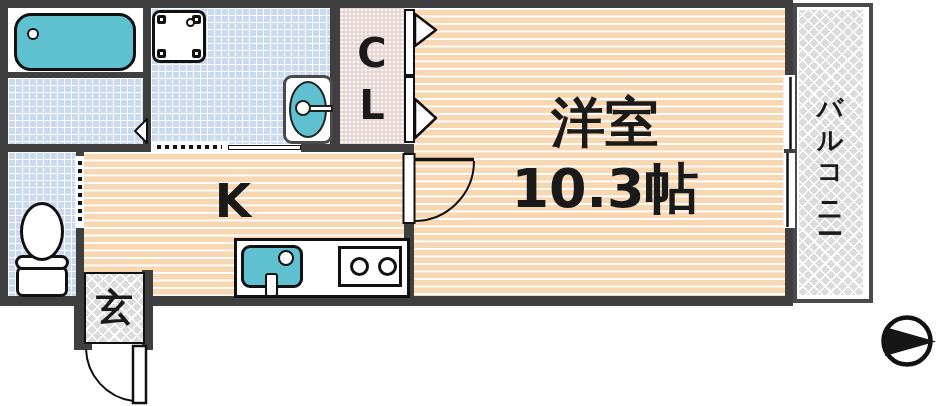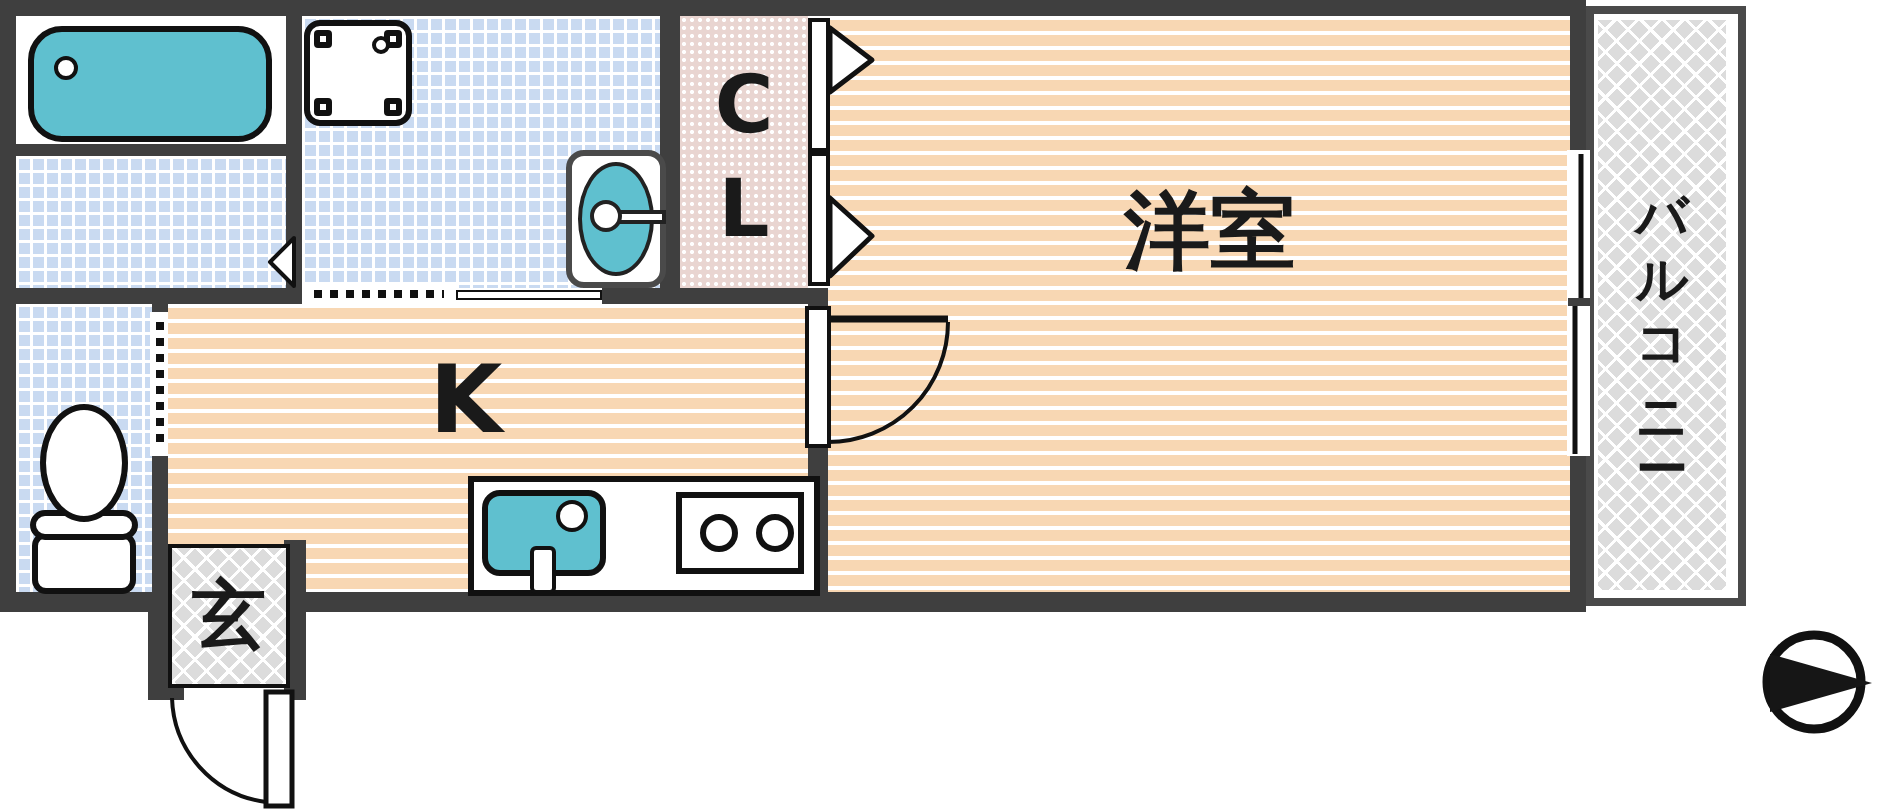--- a/index.html
+++ b/index.html
@@ -29,21 +29,21 @@
   .panelwhite{background:#ffffff;border:2px solid #111;}
   .dotbar{position:absolute;left:6px;right:6px;top:50%;height:4px;margin-top:-2px;
           background-image:repeating-linear-gradient(90deg,#111 0 4px,transparent 4px 8px);}
   .vdotbar{position:absolute;top:5px;bottom:5px;left:50%;width:4px;margin-left:-2px;
           background-image:repeating-linear-gradient(180deg,#111 0 4px,transparent 4px 8px);}
   
   .lbl{display:flex;align-items:center;justify-content:center;
        font-weight:600;color:#1a1a1a;white-space:nowrap;}
   .vtext{writing-mode:vertical-rl;text-orientation:upright;}
   .lbl-cl{font-size:40px;letter-spacing:6px;}
-  .lbl-room{flex-direction:column;font-size:43px;line-height:1.22;text-align:center;}
+  .lbl-room{flex-direction:column;font-size:54px;line-height:1.22;text-align:center;}
   .lbl-k{font-size:47px;}
   .lbl-gen{font-size:37px;}
   .lbl-bal{font-size:26px;letter-spacing:6px;}
   svg{position:absolute;left:0;top:0;}
 </style>
 </head>
 <body>
 
 <div id="stage">
 
@@ -143,17 +143,18 @@
     <g>
       <circle cx="907" cy="341" r="23.5" fill="#ffffff" stroke="#111" stroke-width="4.5"></circle>
       <polygon points="885,327 885,356 936,341.5" fill="#161616"></polygon>
     </g>
   </svg>
 
   <div class="abs lbl vtext lbl-cl" style="left:338px;top:18px;width:68px;height:128px;">CL</div>
 
   <div class="abs lbl lbl-room" style="left:450px;top:90px;width:310px;">
     <span>洋室</span>
+    <span>10.3帖</span>
   </div>
 
   <div class="abs lbl lbl-k" style="left:200px;top:170px;width:66px;height:60px;">K</div>
 
 </div>
 
 </body></html>

